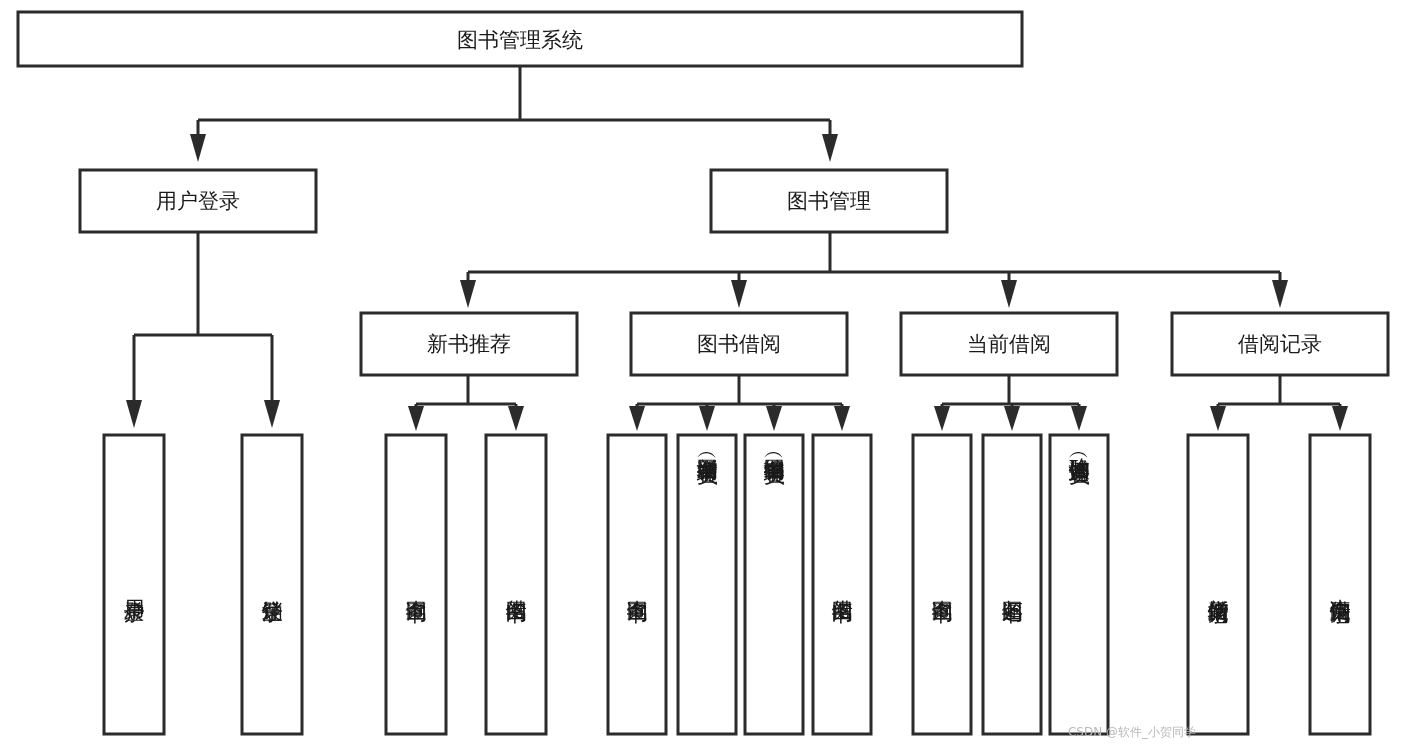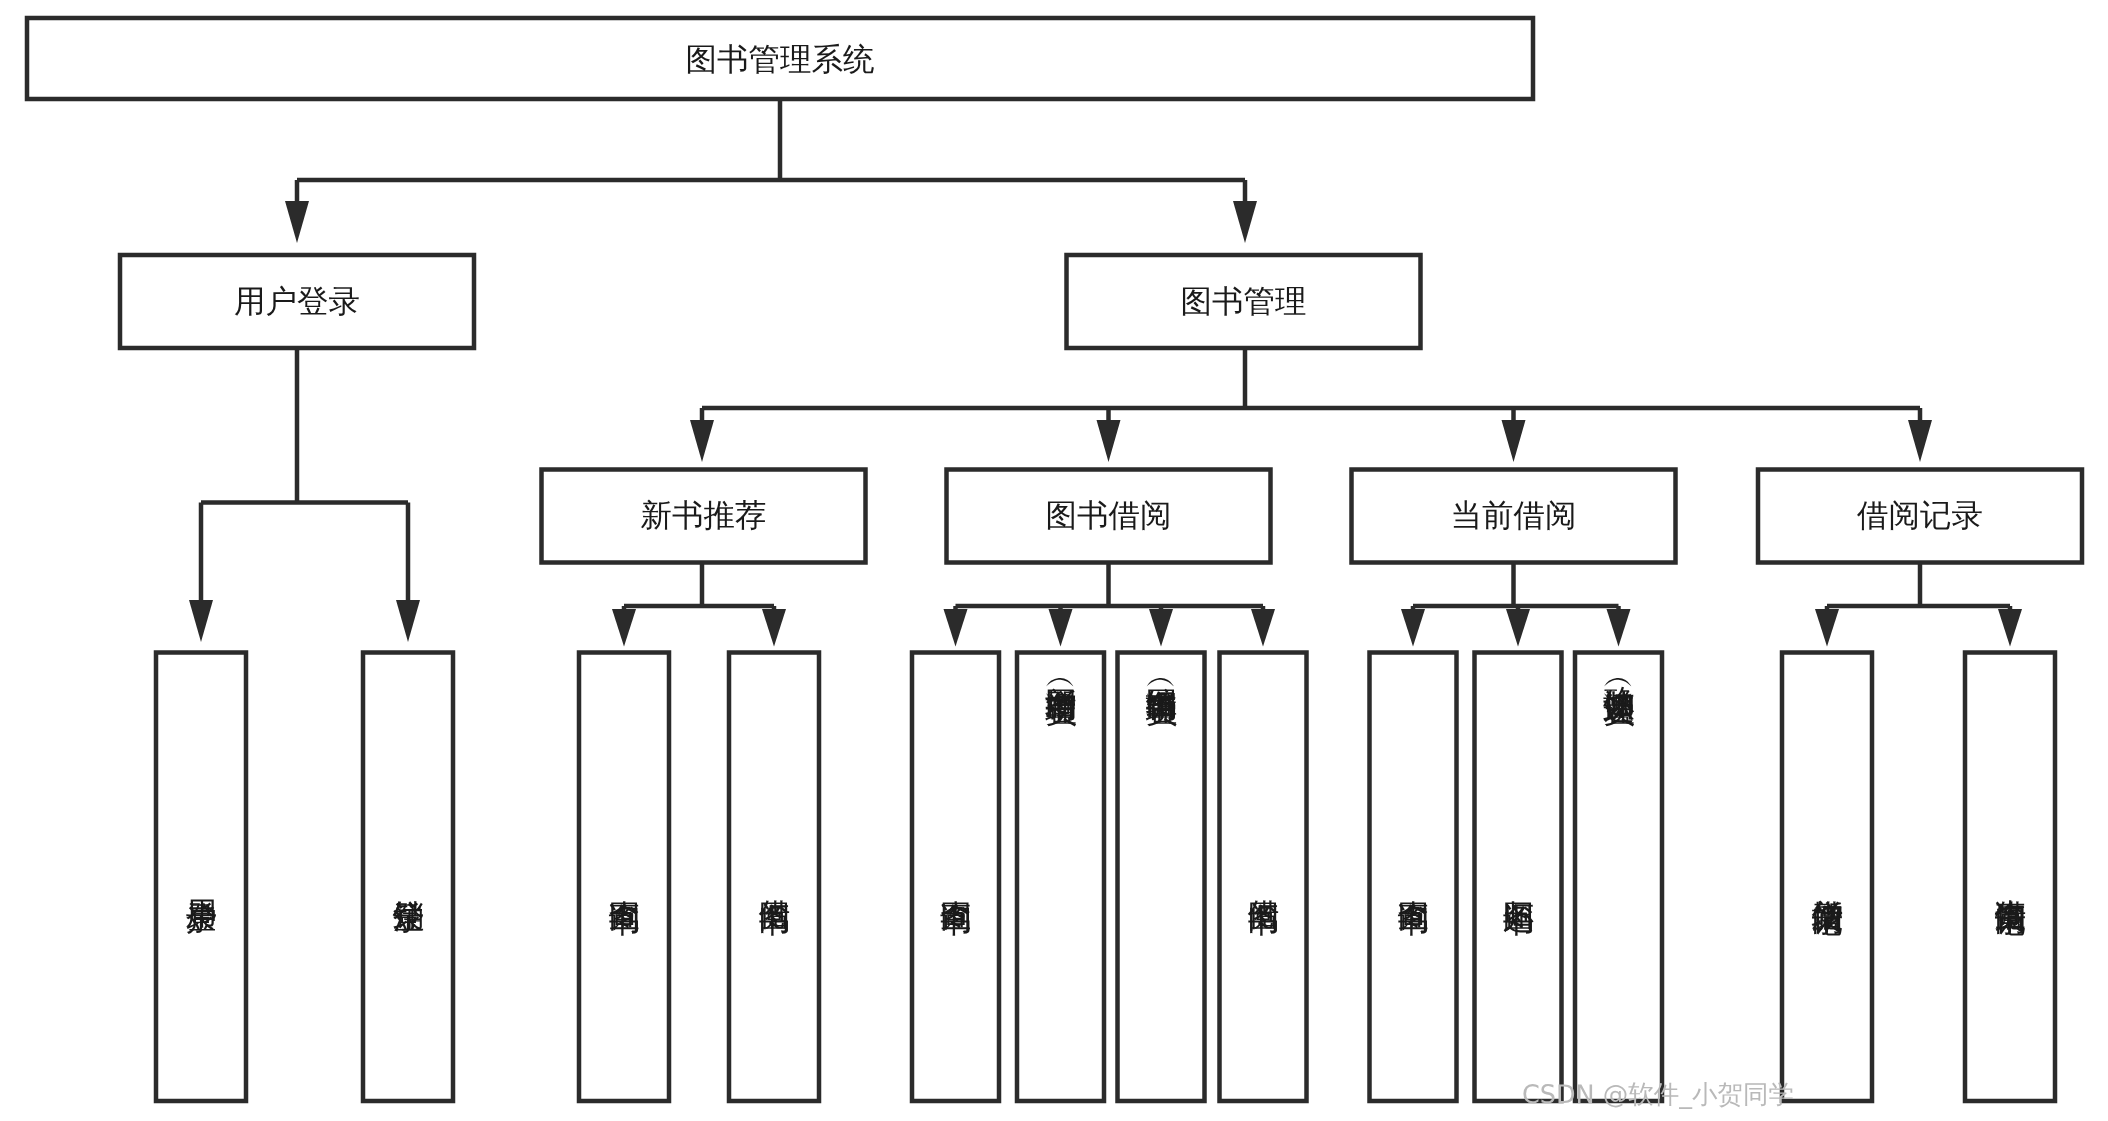--- a/index.html
+++ b/index.html
@@ -66,21 +66,21 @@
     color: #1a1a1a;
     line-height: 1.08;
     letter-spacing: 1px;
     white-space: nowrap;
   }
   .watermark {
     position: absolute;
     right: 14px;
     bottom: 6px;
     font-family: "DejaVu Sans", "Liberation Sans", sans-serif;
-    font-size: 17px;
+    font-size: 12px;
     color: #b9b9b9;
     white-space: nowrap;
     pointer-events: none;
   }
 </style>
 </head>
 <body>
 
 <div id="diagram-root">
 

